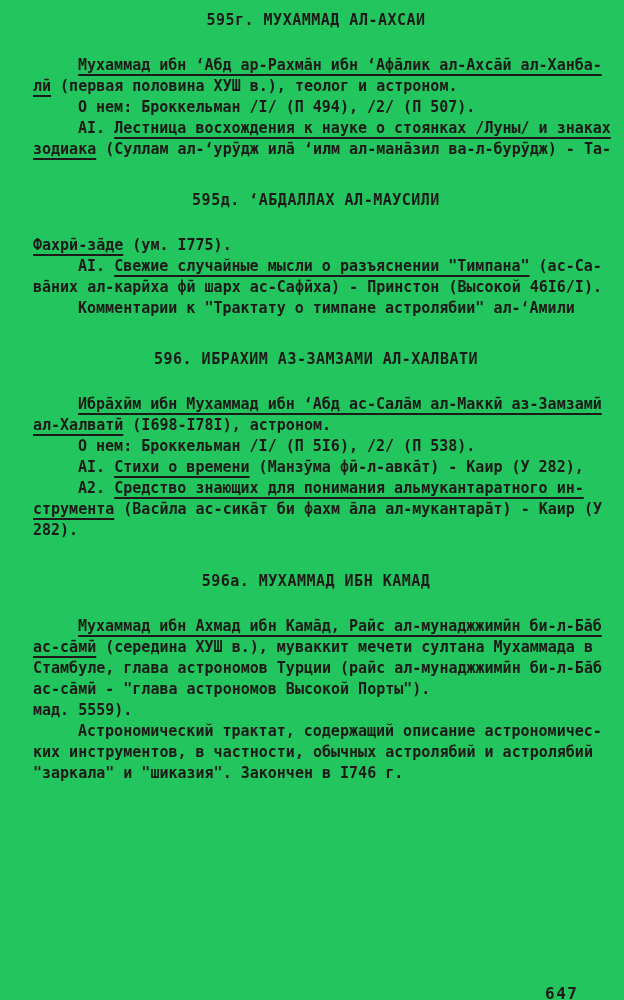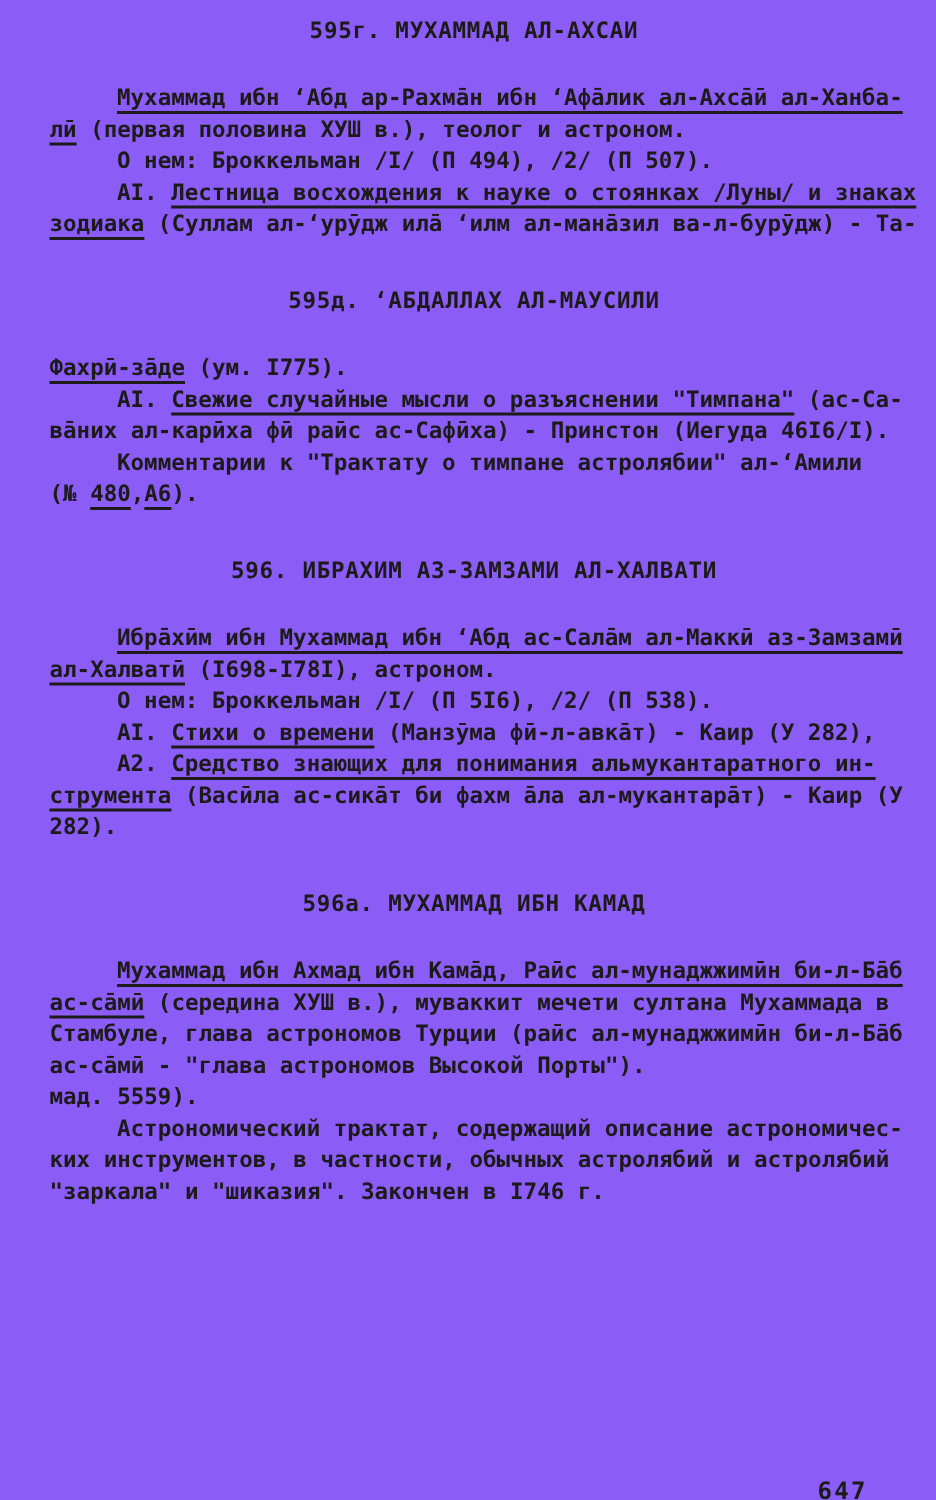--- a/index.html
+++ b/index.html
@@ -1,20 +1,20 @@
 <!DOCTYPE html>
 <html><head>
 <meta charset="utf-8">
 <style>
   html, body { margin: 0; padding: 0; background: #e8e8e6; }
   .page {
     width: 624px;
     height: 1000px;
     margin: 0 auto;
-    background: #8b5cf6;
+    background: #22c55e;
     position: relative;
     overflow: hidden;
     font-family: "DejaVu Sans Mono", "Liberation Mono", monospace;
     color: #1c1b19;
     font-weight: bold;
   }
   .doc {
     position: absolute;
     left: 33px;
     top: 10px;
@@ -55,23 +55,22 @@
         <div class="line indent"><span class="u">Мухаммад ибн ‘Абд ар-Рахма̄н ибн ‘Афа̄лик ал-Ахса̄ӣ ал-Ханба-</span></div>
         <div class="line"><span class="u">лӣ</span><span> (первая половина ХУШ в.), теолог и астроном.</span></div>
         <div class="line indent"><span>О нем: Броккельман /I/ (П 494), /2/ (П 507).</span></div>
         <div class="line indent"><span>АI. </span><span class="u">Лестница восхождения к науке о стоянках /Луны/ и знаках</span></div>
         <div class="line"><span class="u">зодиака</span><span> (Суллам ал-‘урӯдж ила̄ ‘илм ал-мана̄зил ва-л-бурӯдж) - Та-</span></div>
       </section>
       <section class="section">
         <div class="heading">595д. ‘АБДАЛЛАХ АЛ-МАУСИЛИ</div>
         <div class="line"><span class="u">Фахрӣ-за̄де</span><span> (ум. I775).</span></div>
         <div class="line indent"><span>АI. </span><span class="u">Свежие случайные мысли о разъяснении "Тимпана"</span><span> (ас-Са-</span></div>
-        <div class="line"><span>ва̄них ал-карӣха фӣ раӣс ас-Сафӣха) - Принстон (Иегуда 46I6/I).</span></div>
+        <div class="line"><span>ва̄них ал-карӣха фӣ шарх ас-Сафӣха) - Принстон (Высокой 46I6/I).</span></div>
         <div class="line indent"><span>Комментарии к "Трактату о тимпане астролябии" ал-‘Амили</span></div>
-        <div class="line"><span>(№ </span><span class="u">480</span><span>,</span><span class="u">А6</span><span>).</span></div>
       </section>
       <section class="section">
         <div class="heading">596. ИБРАХИМ АЗ-ЗАМЗАМИ АЛ-ХАЛВАТИ</div>
         <div class="line indent"><span class="u">Ибра̄хӣм ибн Мухаммад ибн ‘Абд ас-Сала̄м ал-Маккӣ аз-Замзамӣ</span></div>
         <div class="line"><span class="u">ал-Халватӣ</span><span> (I698-I78I), астроном.</span></div>
         <div class="line indent"><span>О нем: Броккельман /I/ (П 5I6), /2/ (П 538).</span></div>
         <div class="line indent"><span>АI. </span><span class="u">Стихи о времени</span><span> (Манзӯма фӣ-л-авка̄т) - Каир (У 282),</span></div>
         <div class="line indent"><span>А2. </span><span class="u">Средство знающих для понимания альмукантаратного ин-</span></div>
         <div class="line"><span class="u">струмента</span><span> (Васӣла ас-сика̄т би фахм а̄ла ал-мукантара̄т) - Каир (У</span></div>
         <div class="line"><span>282).</span></div>

